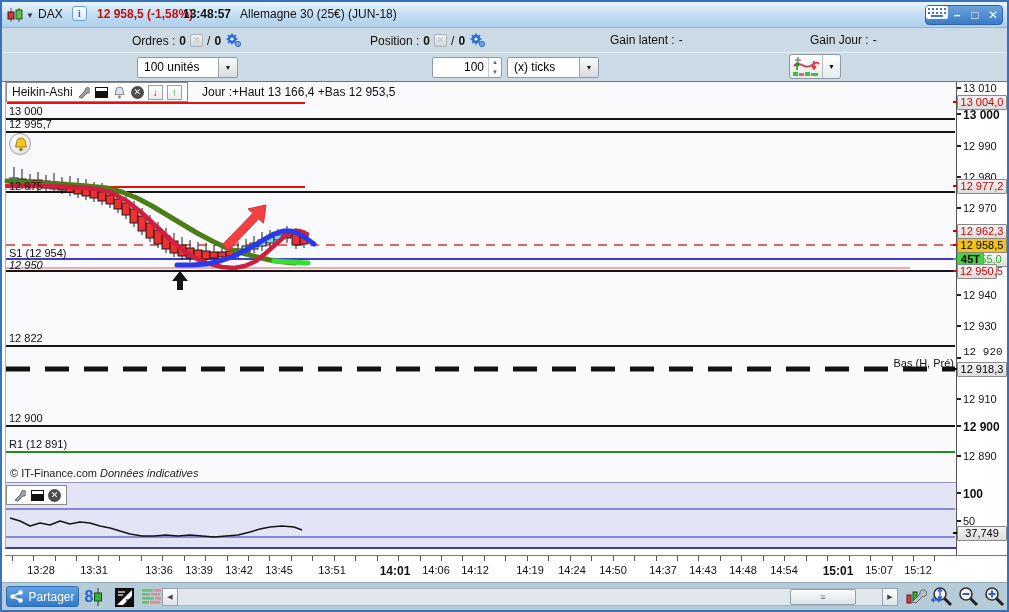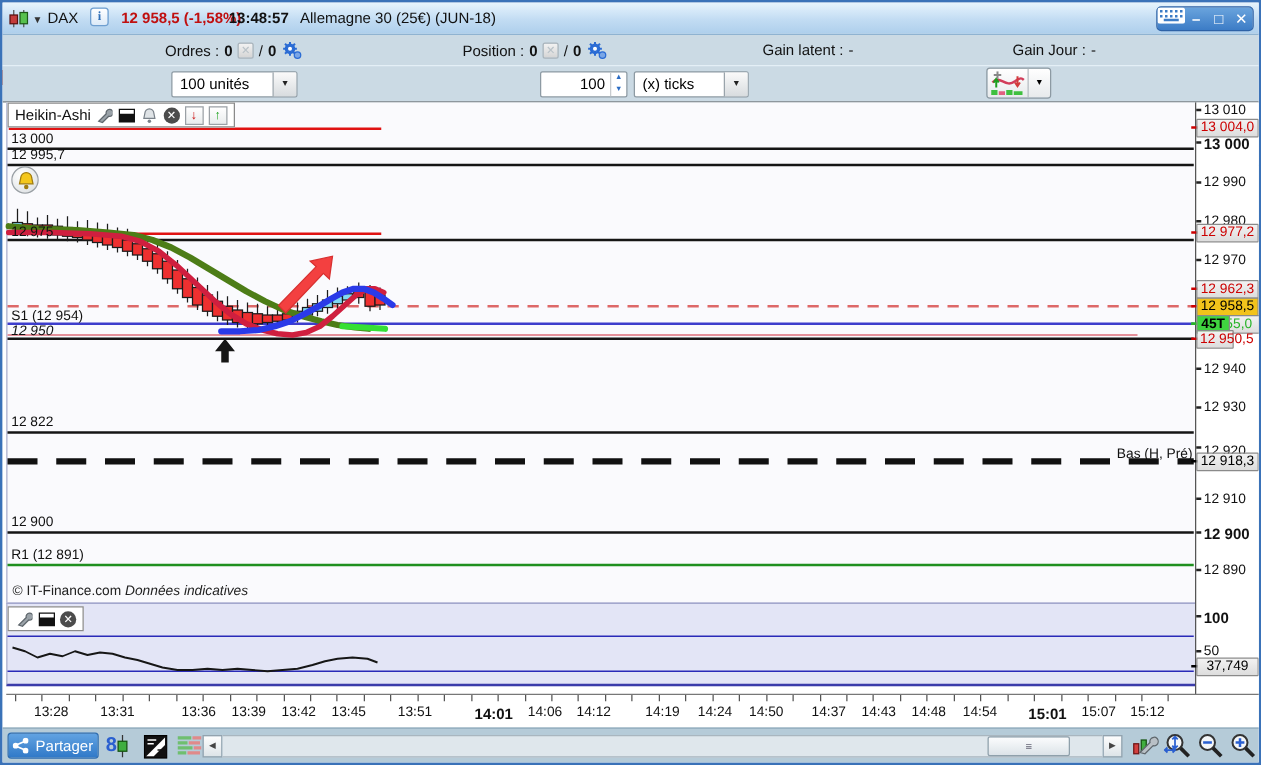--- a/index.html
+++ b/index.html
@@ -340,20 +340,21 @@
     <span class="hicon">
       <svg width="13" height="13">
           <path d="M6.5,1 a3.6,3.6 0 0,1 3.6,3.6 l0.8,4 h-8.8 l0.8,-4 a3.6,3.6 0 0,1 3.6,-3.6 z" fill="#dfe3e6" stroke="#7a828a"></path>
           <circle cx="6.5" cy="11" r="1.4" fill="#7a828a"></circle>
         </svg>
     </span>
     <span class="hicon close-ico">✕</span>
     <span class="sq-btn" style="color:#cc1111">↓</span>
     <span class="sq-btn" style="color:#17a017">↑</span>
   </div>
+  <div class="day-info">Jour :+Haut 13 166,4 +Bas 12 953,5</div>
 
   <div class="bell-drawing">
     <svg width="20" height="20" style="margin:1px 0 0 1px">
         <path d="M10,3 a4.4,4.4 0 0,1 4.4,4.4 l1,4.6 h-10.8 l1,-4.6 a4.4,4.4 0 0,1 4.4,-4.4 z" fill="#f4c71c" stroke="#a07c10"></path>
         <circle cx="10" cy="14.5" r="1.8" fill="#a07c10"></circle>
       </svg>
   </div>
 
   <div id="left-labels">
       <div class="lvl" style="top: 103px;">13 000</div>
@@ -392,21 +393,21 @@
       <div class="ax-label" style="top: 138px;">12 990</div>
       <div class="ax-dash" style="top: 174px; background: rgb(34, 34, 34);"></div>
       <div class="ax-label" style="top: 169px;">12 980</div>
       <div class="ax-dash" style="top: 205px; background: rgb(34, 34, 34);"></div>
       <div class="ax-label" style="top: 200px;">12 970</div>
       <div class="ax-dash" style="top: 292px; background: rgb(34, 34, 34);"></div>
       <div class="ax-label" style="top: 287px;">12 940</div>
       <div class="ax-dash" style="top: 323px; background: rgb(34, 34, 34);"></div>
       <div class="ax-label" style="top: 318px;">12 930</div>
       <div class="ax-dash" style="top: 355px; background: rgb(34, 34, 34);"></div>
-      <div class="ax-label" style="top: 353px;">12 920</div>
+      <div class="ax-label" style="top: 344px; font-family: Liberation Mono, monospace;">12 920</div>
       <div class="ax-dash" style="top: 396px; background: rgb(34, 34, 34);"></div>
       <div class="ax-label" style="top: 391px;">12 910</div>
       <div class="ax-dash" style="top: 423px; background: rgb(34, 34, 34);"></div>
       <div class="ax-label bold" style="top: 418px;">12 900</div>
       <div class="ax-dash" style="top: 453px; background: rgb(34, 34, 34);"></div>
       <div class="ax-label" style="top: 448px;">12 890</div>
       <div class="ax-dash" style="top: 490px; background: rgb(34, 34, 34);"></div>
       <div class="ax-label bold" style="top: 485px;">100</div>
       <div class="ax-dash" style="top: 518px; background: rgb(34, 34, 34);"></div>
       <div class="ax-label" style="top: 513px;">50</div>
@@ -416,21 +417,21 @@
       <div class="badge" style="top: 177px; left: 955px; width: 50px; color: rgb(204, 0, 0); font-weight: 400;">12 977,2</div>
       <div class="ax-dash" style="top: 228px; left: 951px; width: 5px; background: rgb(204, 0, 0);"></div>
       <div class="badge" style="top: 222px; left: 955px; width: 50px; color: rgb(204, 0, 0); font-weight: 400;">12 962,3</div>
       <div class="ax-dash" style="top: 242px; left: 951px; width: 5px; background: rgb(204, 0, 0);"></div>
       <div class="badge" style="top: 236px; left: 955px; width: 50px; color: rgb(0, 0, 0); background: rgb(242, 195, 27); font-weight: 400;">12 958,5</div>
       <div class="ax-dash" style="top: 256px; left: 951px; width: 5px; background: rgb(40, 180, 40);"></div>
       <div class="badge" style="top: 250px; left: 972px; width: 34px; color: rgb(40, 180, 40); font-weight: 400;">55,0</div>
       <div class="ax-dash" style="top: 256px; left: 951px; width: 5px; background: rgb(40, 180, 40);"></div>
       <div class="badge" style="top: 250px; left: 955px; width: 27px; color: rgb(0, 0, 0); background: rgb(63, 212, 63); font-weight: 700;">45T</div>
       <div class="ax-dash" style="top: 268px; left: 951px; width: 5px; background: rgb(204, 0, 0);"></div>
-      <div class="badge" style="top: 262px; left: 955px; width: 30px; color: rgb(204, 0, 0); font-weight: 400; text-align: center;">12 950,5</div>
+      <div class="badge" style="top: 262px; left: 955px; width: 40px; color: rgb(204, 0, 0); font-weight: 400; text-align: center;">12 950,5</div>
       <div class="ax-dash" style="top: 366px; left: 951px; width: 5px; background: rgb(0, 0, 0);"></div>
       <div class="badge" style="top: 360px; left: 955px; width: 50px; color: rgb(0, 0, 0); font-weight: 400;">12 918,3</div>
       <div class="ax-dash" style="top: 530px; left: 951px; width: 5px; background: rgb(0, 0, 0);"></div>
       <div class="badge" style="top: 524px; left: 955px; width: 50px; color: rgb(0, 0, 0); font-weight: 400;">37,749</div>
     </div>
   <div id="time-axis">
       <div class="time-tick" style="left: 10px;"></div>
       <div class="time-tick" style="left: 31.4px;"></div>
       <div class="time-tick" style="left: 52.9px;"></div>
       <div class="time-tick" style="left: 74.3px;"></div>

